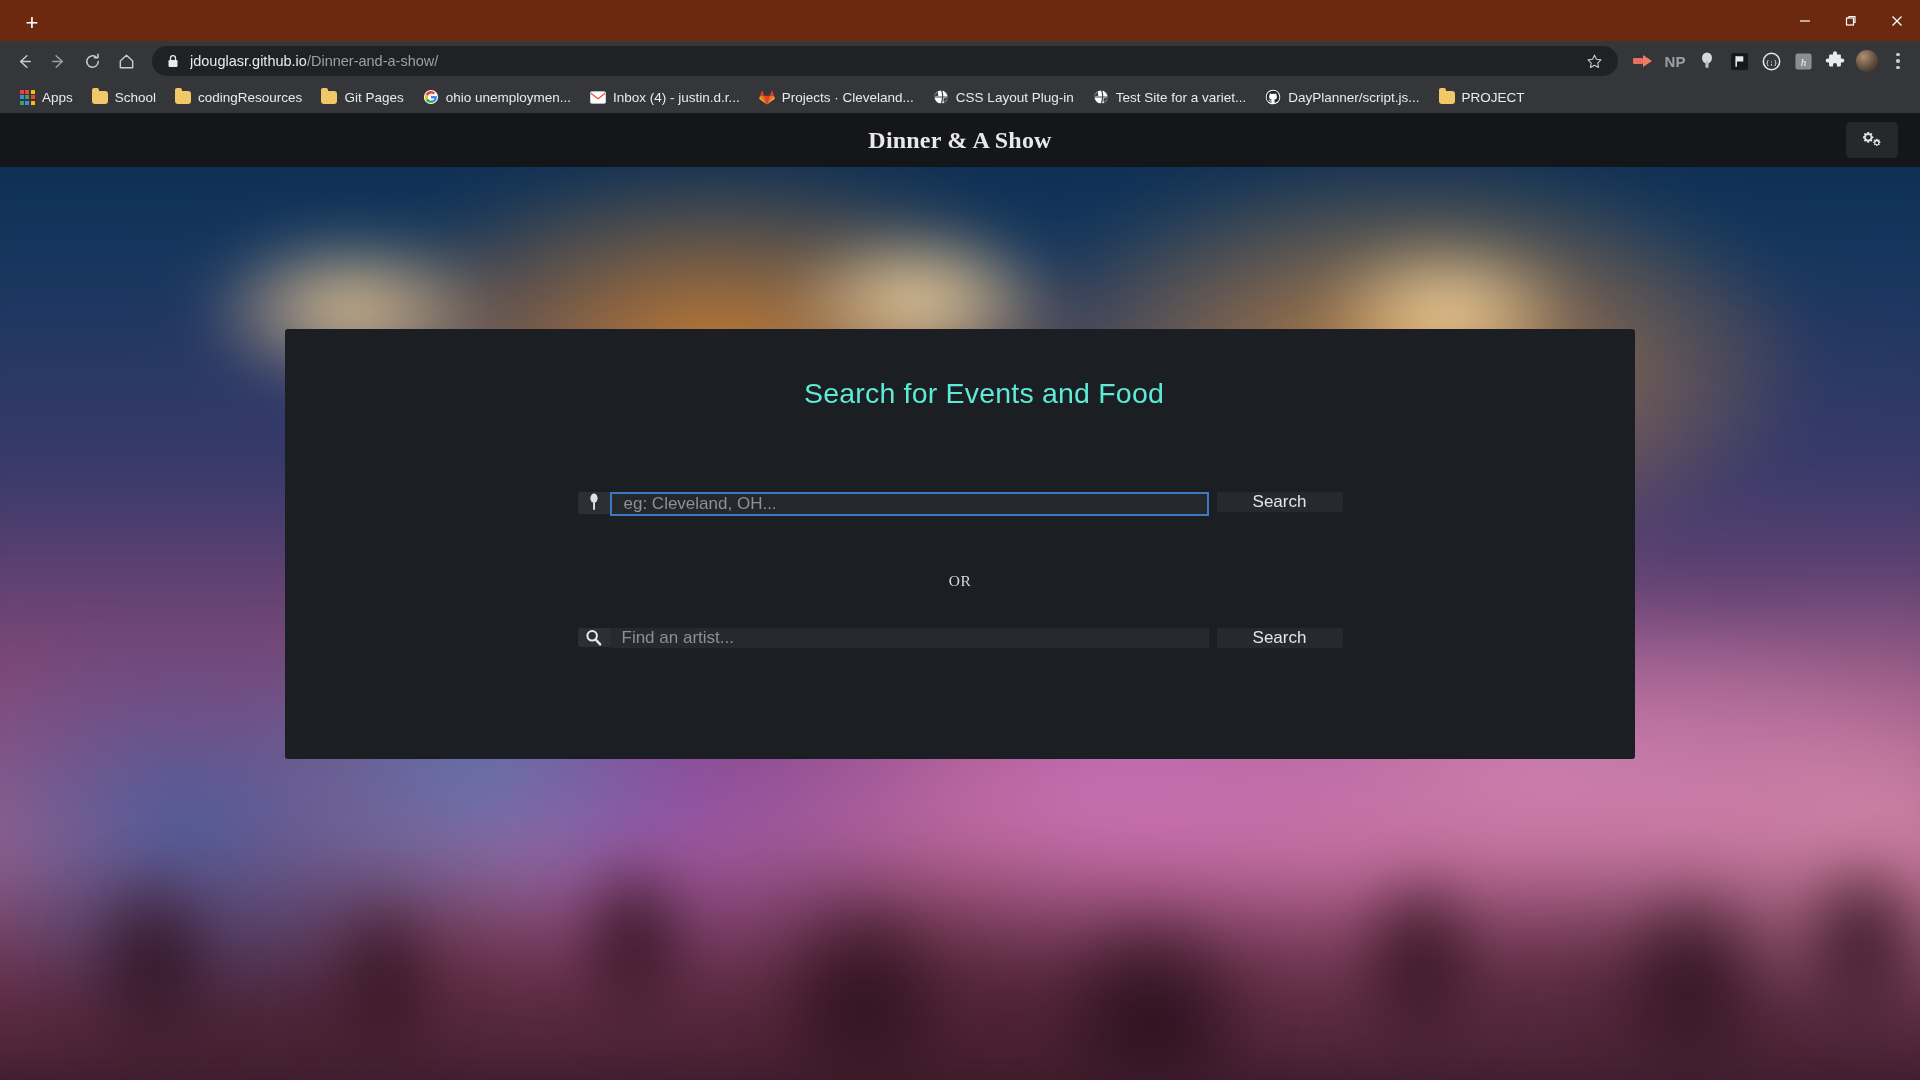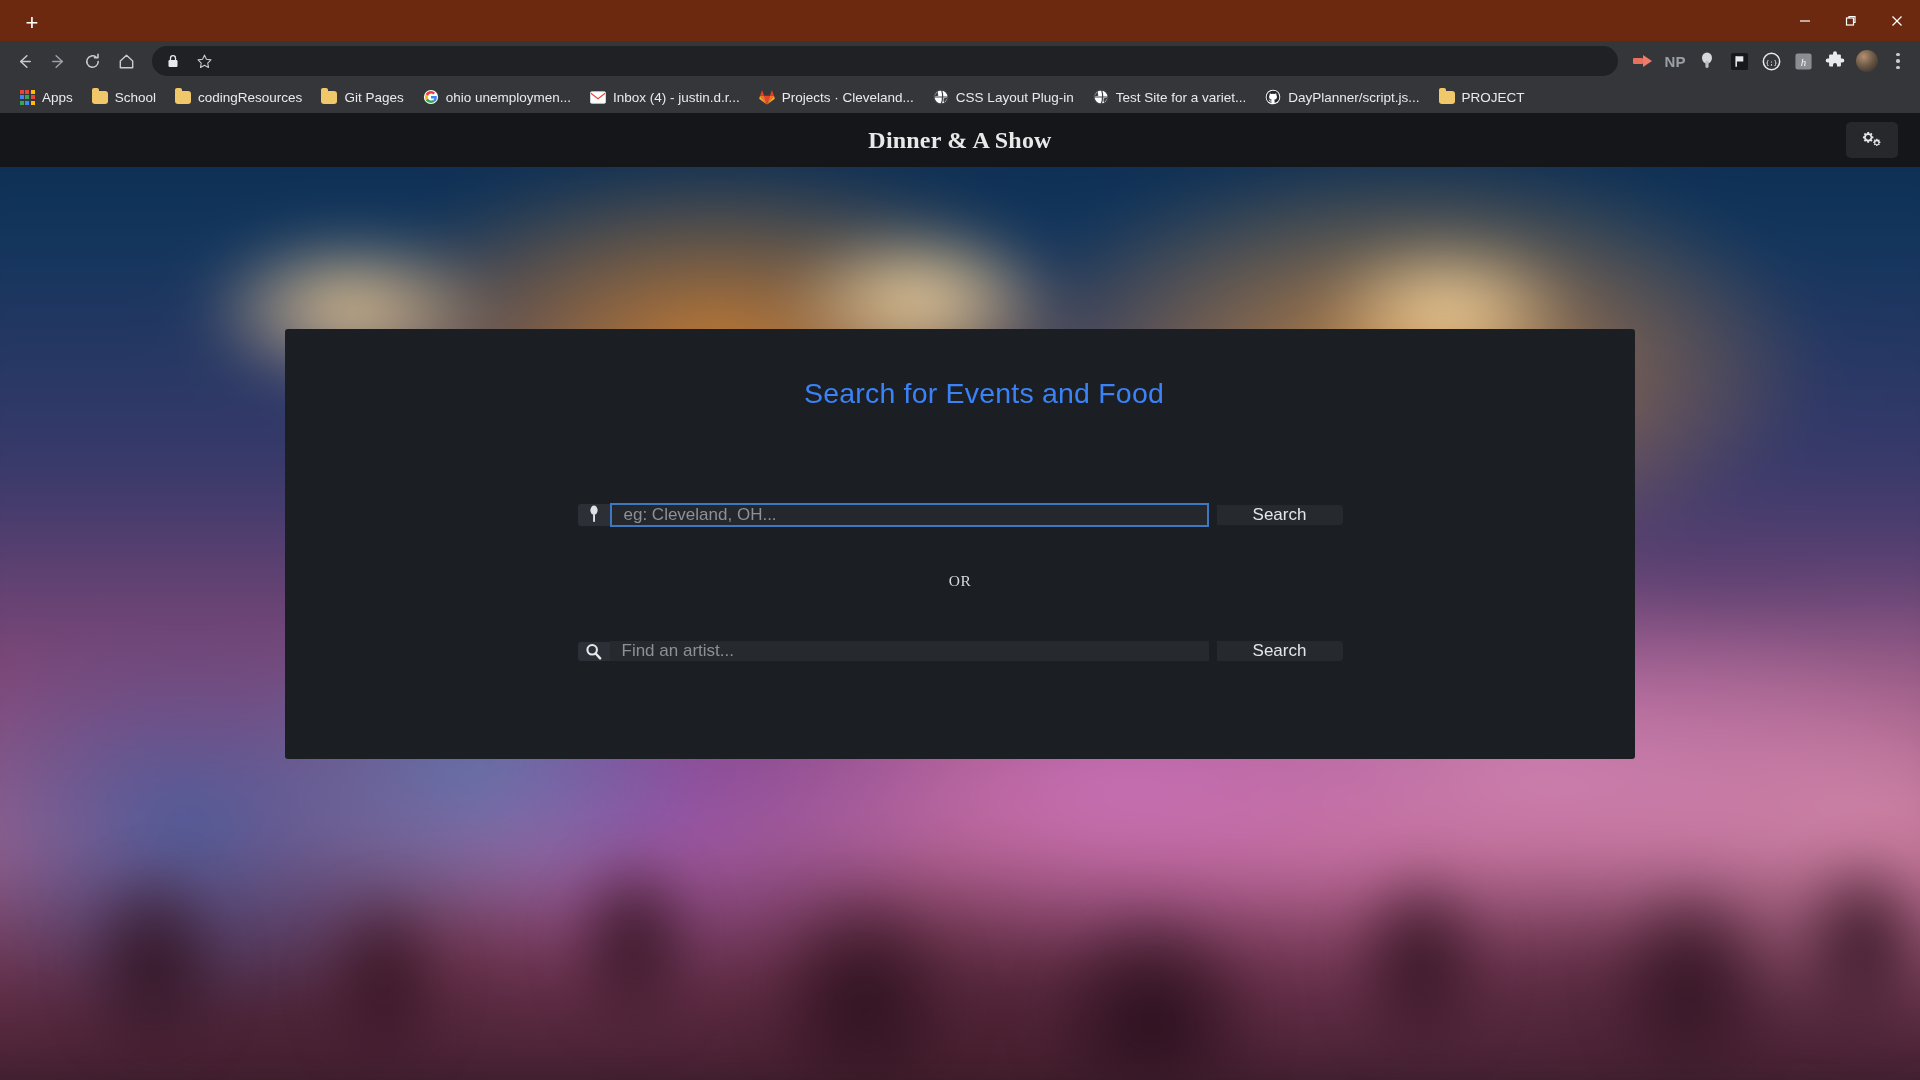--- a/index.html
+++ b/index.html
@@ -147,25 +147,25 @@
     display: flex; align-items: center; justify-content: center;
   }
 
   
   .stage { position: relative; z-index: 2; height: calc(100% - 54px); }
   .card {
     position: absolute; left: 285px; top: 162px; width: 1350px; height: 430px;
     background: #1b1e23; border-radius: 3px;
   }
   .card-title {
-    text-align: center; color: #3b82f6; font-size: 28.5px; font-weight: 400;
+    text-align: center; color: #5eead4; font-size: 28.5px; font-weight: 400;
     margin-top: 48px; letter-spacing: .2px; padding-left: 48px;
   }
   .searchrow {
-    display: flex; align-items: center; width: 765px; margin: 0 auto; height: 46px;
+    display: flex; align-items: flex-start; width: 765px; margin: 0 auto; height: 46px;
   }
   .row1 { margin-top: 82px; }
   .row2 { margin-top: 38px; }
   .addon {
     width: 32px; background: #2c3036; border-radius: 3px 0 0 3px;
     display: flex; align-items: center; justify-content: center; flex: none;
   }
   .field {
     flex: 1; background: #26292e; border: none; outline: none; color: #e8eaed;
     font-size: 17px; font-family: "Liberation Sans", sans-serif; padding: 0 12px;
@@ -235,20 +235,21 @@
       <svg width="19" height="19" viewBox="0 0 20 20">
         <path d="M3.5 9.5 L10 3.5 L16.5 9.5 V16.5 H3.5 Z" fill="none" stroke="#c8cbcf" stroke-width="1.5" stroke-linejoin="round"></path>
       </svg>
     </div>
 
     <div class="omnibox">
       <svg class="lock" viewBox="0 0 14 14">
         <rect x="2.5" y="6" width="9" height="7" rx="1.2" fill="#e8eaed"></rect>
         <path d="M4.5 6 V4.2 A2.5 2.5 0 0 1 9.5 4.2 V6" fill="none" stroke="#e8eaed" stroke-width="1.3"></path>
       </svg>
+      <span class="url"><b>jdouglasr.github.io</b><span>/Dinner-and-a-show/</span></span>
       <span class="star">
         <svg width="17" height="17" viewBox="0 0 20 20">
           <path d="M10 2.5 L12.3 7.4 L17.6 8.1 L13.8 11.8 L14.7 17 L10 14.5 L5.3 17 L6.2 11.8 L2.4 8.1 L7.7 7.4 Z" fill="none" stroke="#c8cbcf" stroke-width="1.3" stroke-linejoin="round"></path>
         </svg>
       </span>
     </div>
 
     <span class="ext">
       <svg width="22" height="18" viewBox="0 0 22 18">
         <rect x="1" y="6" width="10" height="6" rx="1" fill="#e8705f"></rect>

